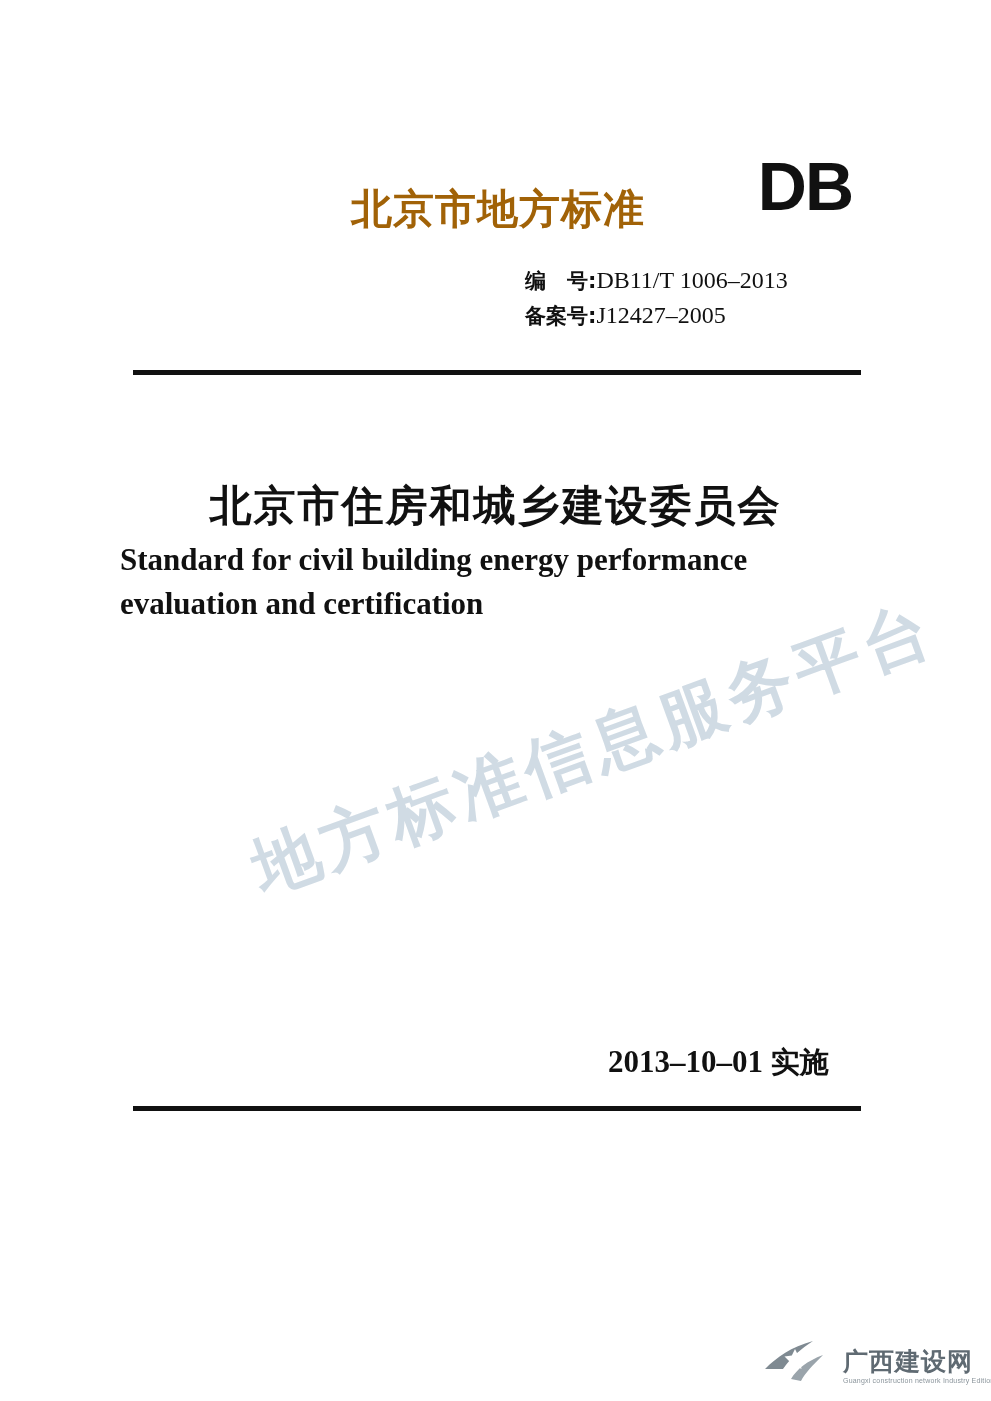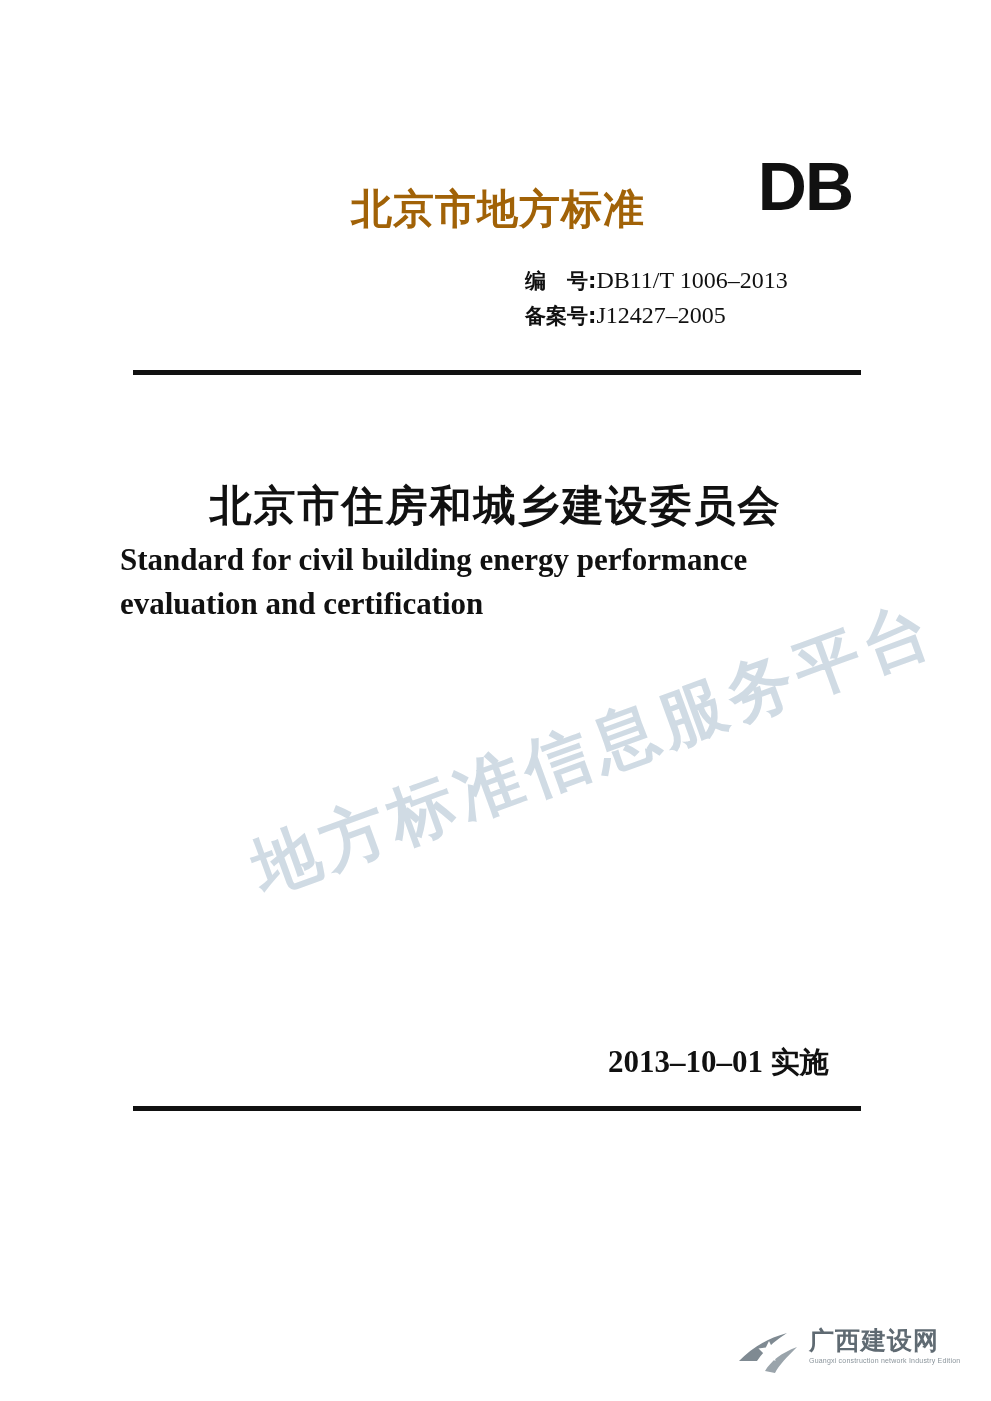--- a/index.html
+++ b/index.html
@@ -183,27 +183,27 @@
     font-family: "DejaVu Sans", sans-serif;
     font-weight: 700;
     font-size: 35px;
     color: #111;
     white-space: nowrap;
   }
 
   
   .corner-logo {
     position: absolute;
-    right: 28px;
+    right: 2px;
     bottom: 16px;
     width: 228px;
     height: 58px;
     display: flex;
-    align-items: flex-start;
-    gap: 8px;
+    align-items: flex-end;
+    gap: 16px;
   }
   .logo-mark {
     width: 66px;
     height: 50px;
     position: relative;
     flex: 0 0 auto;
   }
   .logo-mark svg { display: block; }
   .logo-text { line-height: 1.1; }
   .logo-text .cn {

